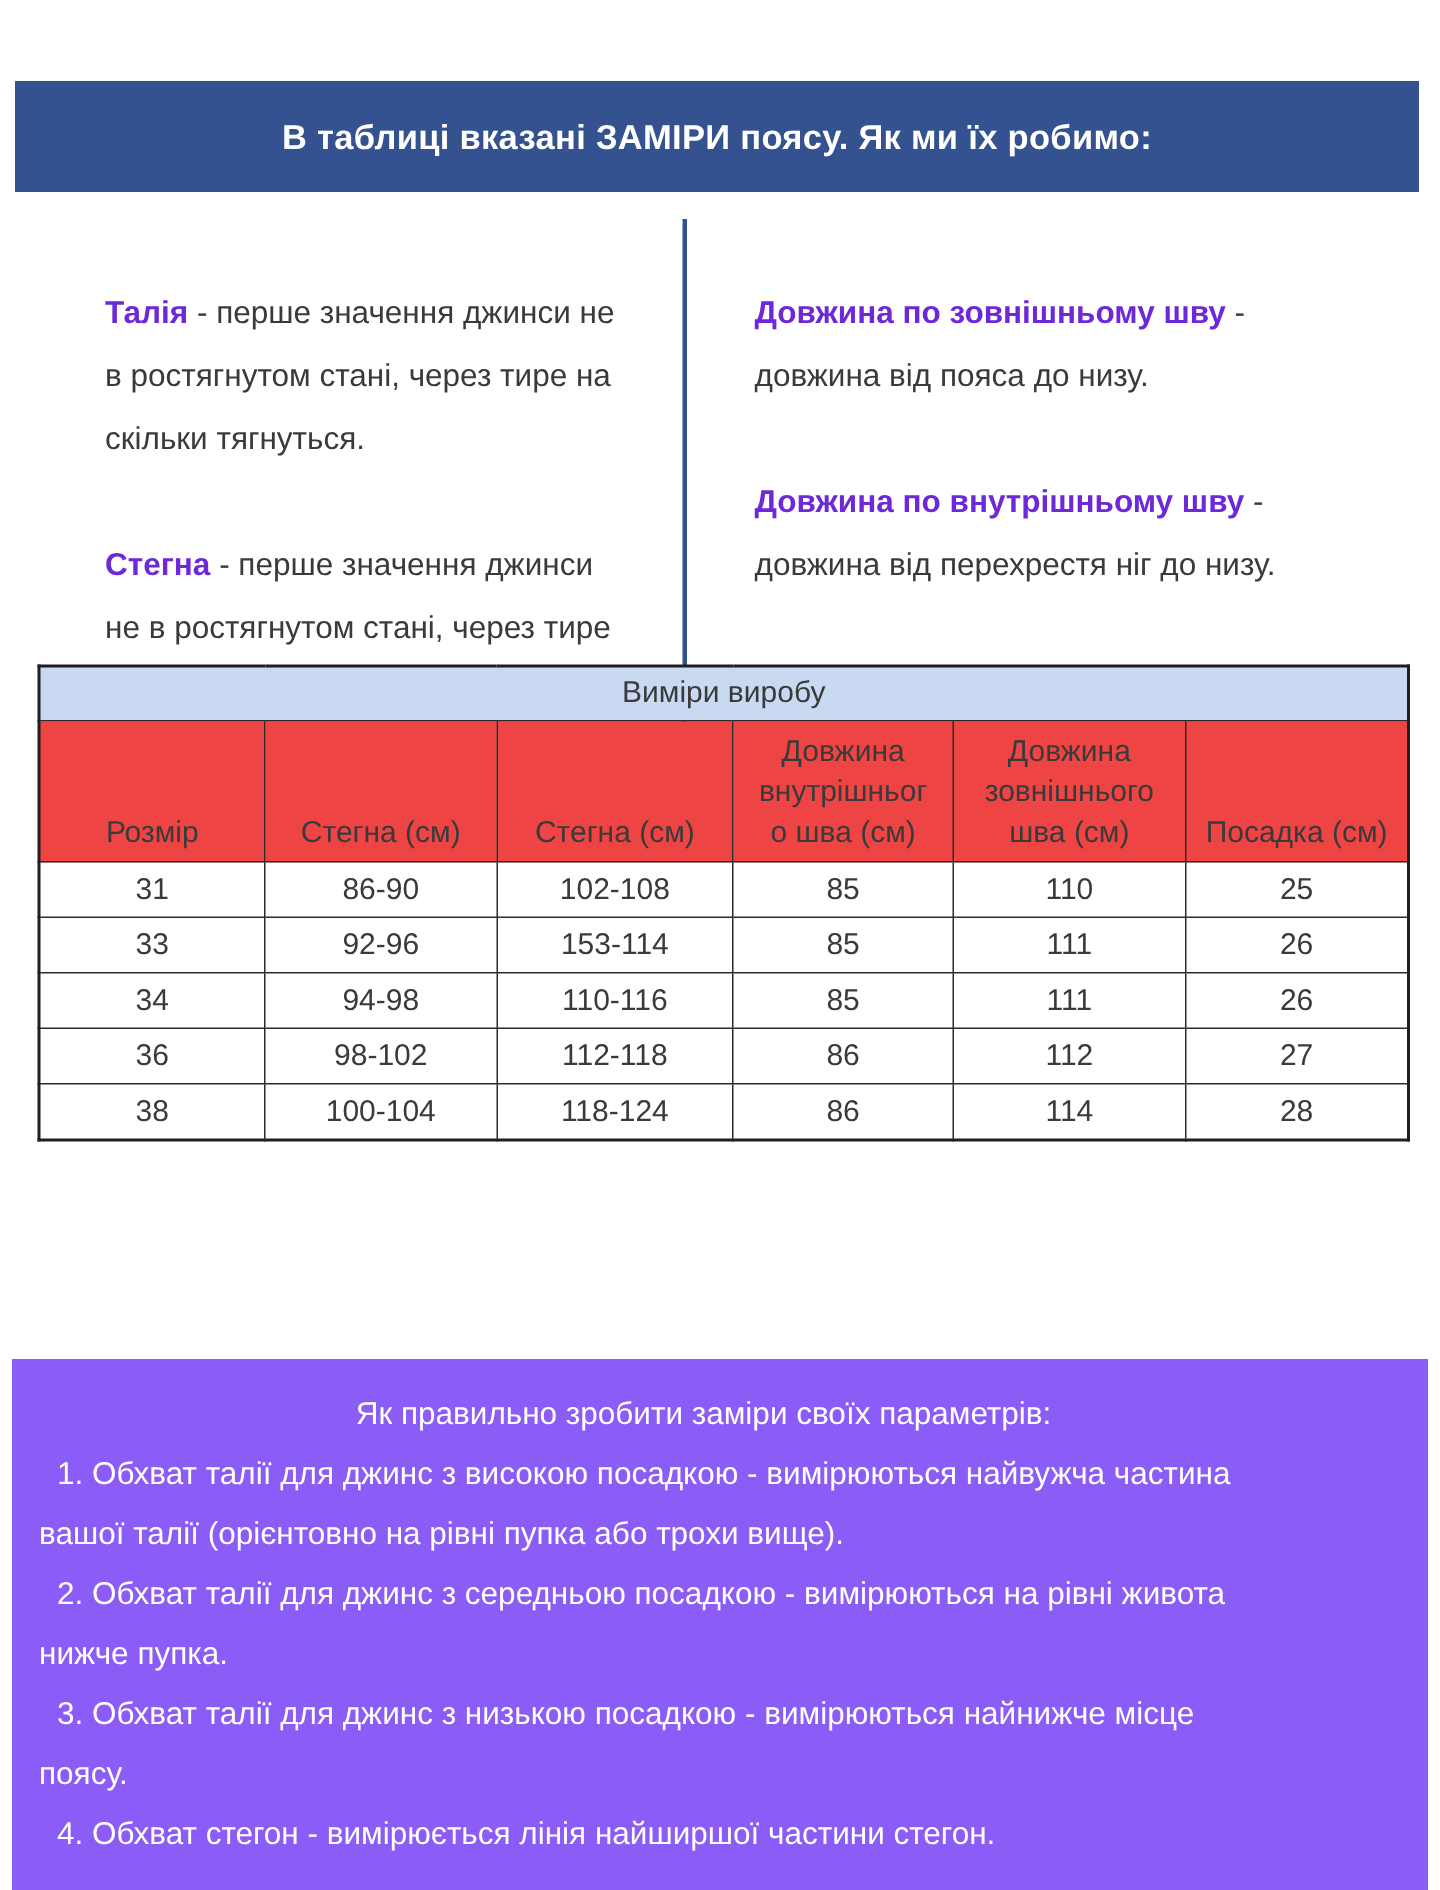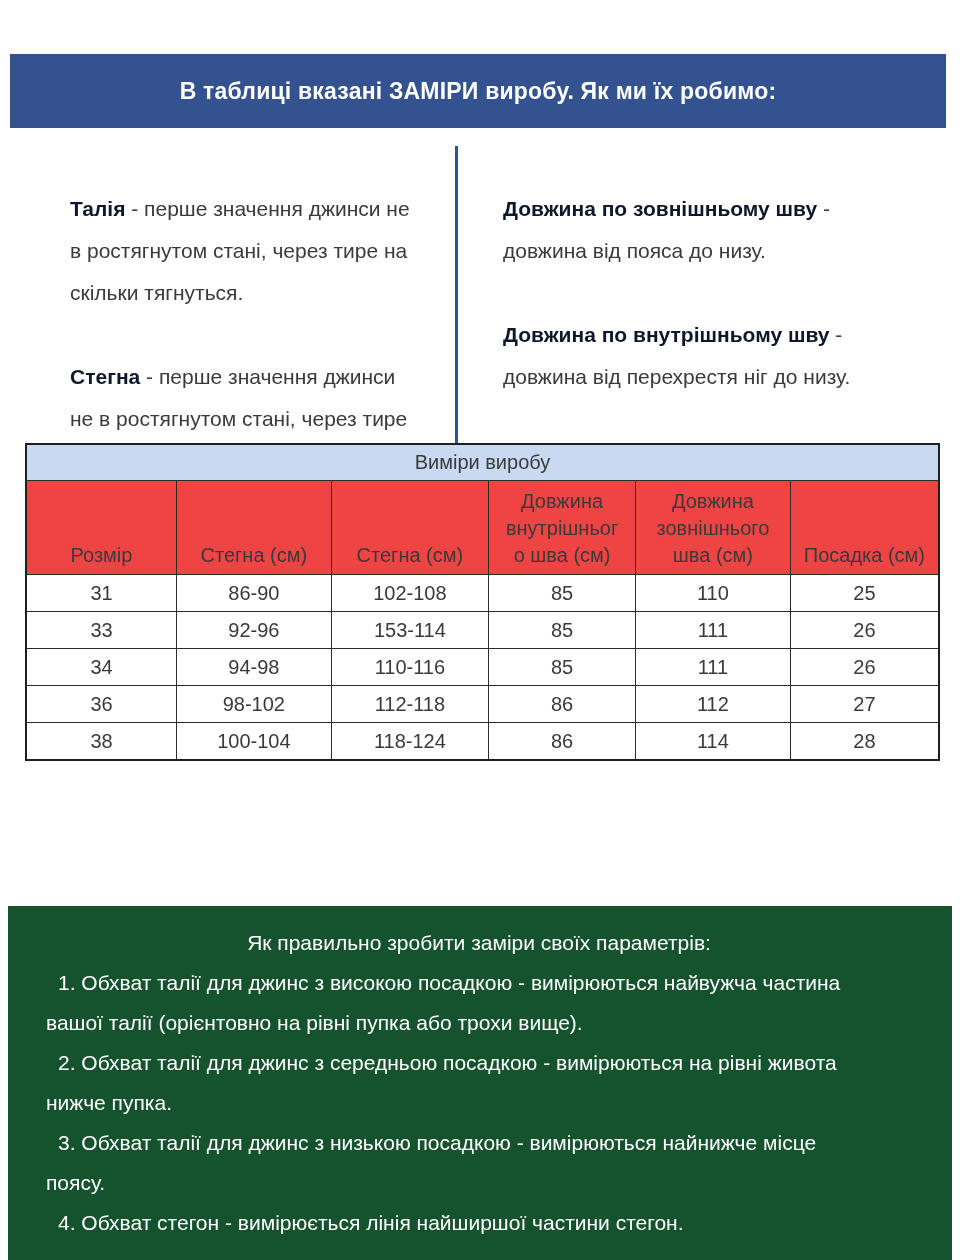--- a/index.html
+++ b/index.html
@@ -26,21 +26,21 @@
 
   
   .defs {
     position: absolute; left: 70px; top: 146px;
     display: flex; align-items: stretch;
   }
   .defs .col { font-size: 21px; line-height: 42px; white-space: pre-line; }
   .defs .col-left  { width: 385px; }
   .defs .col-right { width: 430px; }
   .defs p { margin: 0; }
-  .term { color: #0f172a; font-weight: bold; }
+  .term { color: #6d28d9; font-weight: bold; }
   .divider {
     width: 3px; background: #33528f; margin-right: 45px;
   }
 
   
   .size-table-wrap { position: absolute; left: 25px; top: 443px; }
   table.size-table {
     border-collapse: collapse;
     width: 915px;
     font-size: 20px; color: #3a3a3a;
@@ -61,34 +61,34 @@
     white-space: pre-line; line-height: 27px;
   }
   tr.data-row td { height: 34px; background: #ffffff; }
   col.c1 { width: 151px; } col.c2 { width: 155px; } col.c3 { width: 158px; }
   col.c4 { width: 147px; } col.c5 { width: 155px; } col.c6 { width: 149px; }
 
   
   .panel {
     position: absolute; left: 8px; top: 906px;
     width: 944px; height: 354px;
-    background: #14532d; color: #ffffff;
+    background: #8b5cf6; color: #ffffff;
     box-sizing: border-box;
-    padding: 17px 40px 0 38px;
+    padding: 17px 40px 0 18px;
     font-size: 21px; line-height: 40px;
   }
   .panel .heading { text-align: center; margin: 0; }
   .panel p.item { margin: 0; white-space: pre-line; }
   .panel .b { font-weight: normal; margin-left: 12px; }
 </style>
 </head>
 <body>
 
 <div class="top-banner">
-  <div class="title">В таблиці вказані ЗАМІРИ виробу. Як ми їх робимо:</div>
+  <div class="title">В таблиці вказані ЗАМІРИ поясу. Як ми їх робимо:</div>
 </div>
 
 <div class="defs">
   <div class="col col-left">
     <p><span class="term">Талія</span><span> - перше значення джинси не
 в ростягнутом стані, через тире на
 скільки тягнуться.</span></p>
     <p><span class="term">Стегна</span><span> - перше значення джинси
 не в ростягнутом стані, через тире
 на скільки тягнуться.</span></p>

